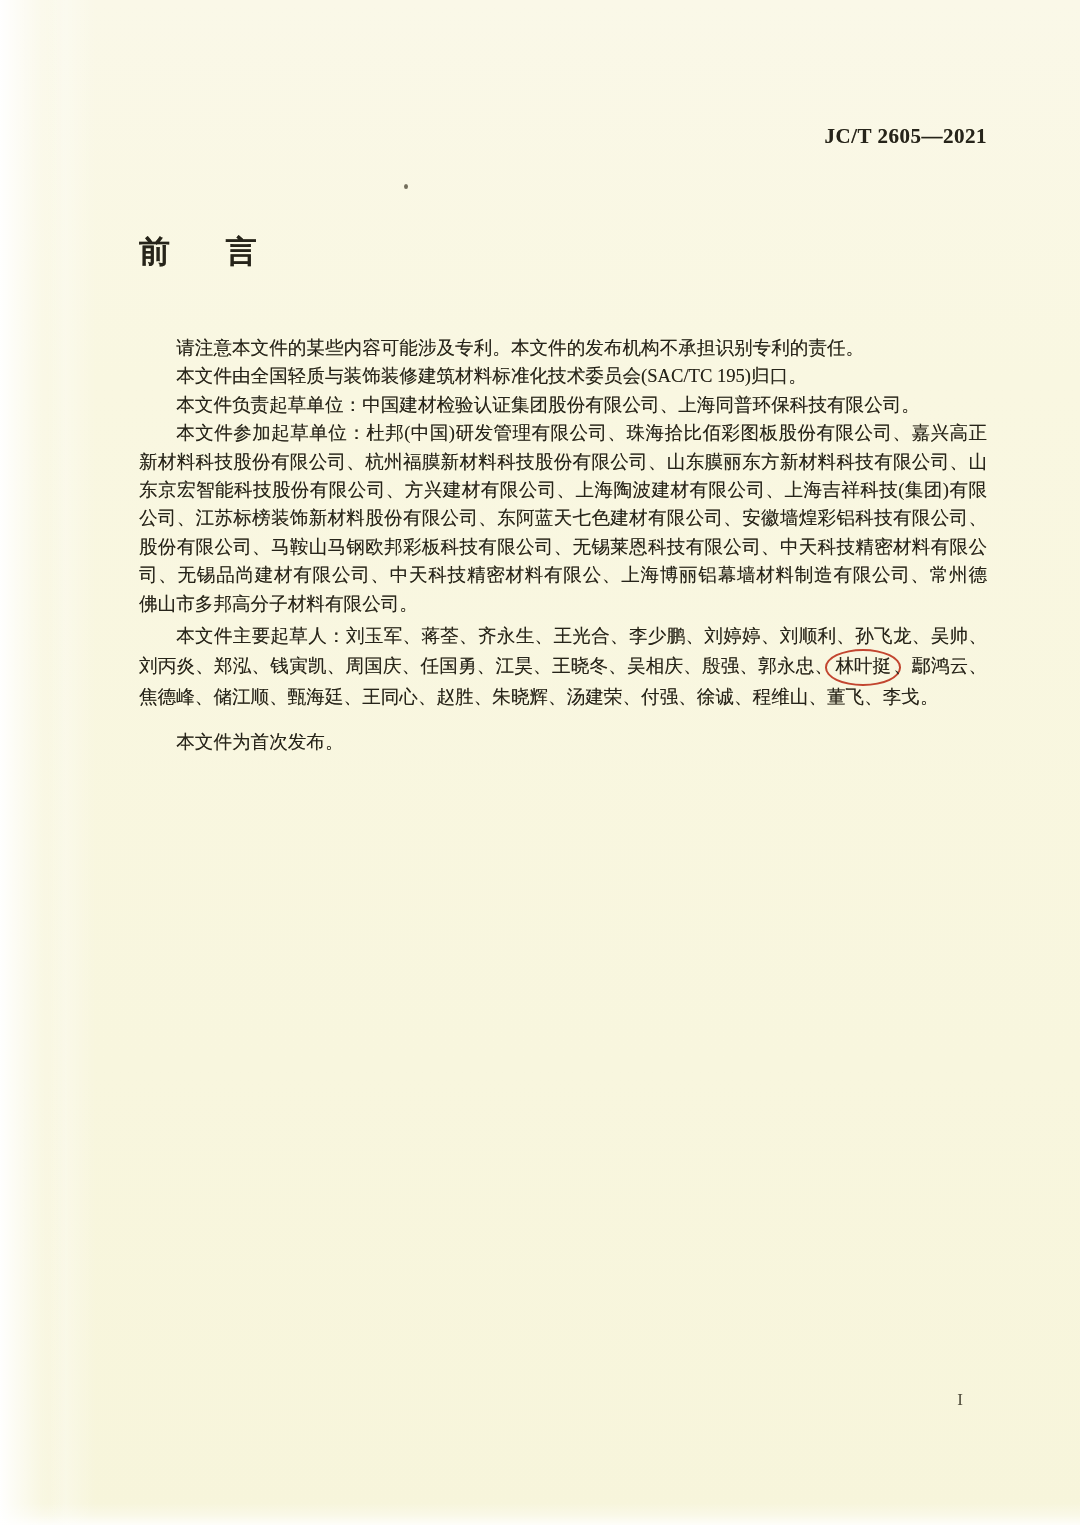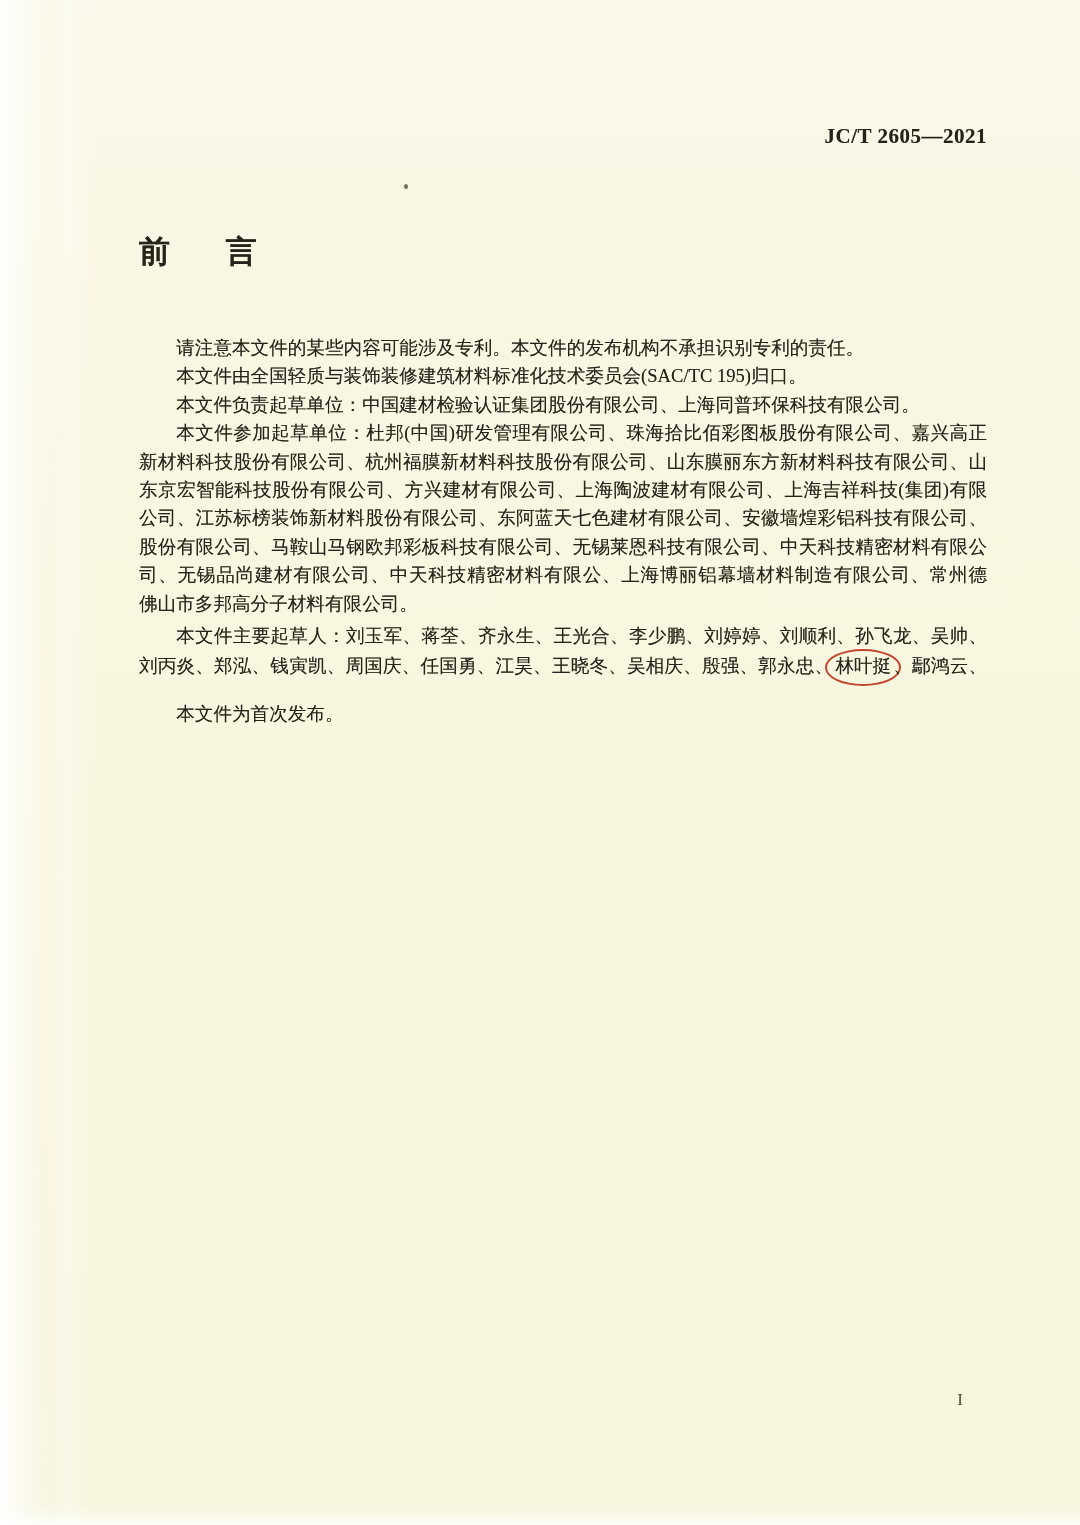--- a/index.html
+++ b/index.html
@@ -107,18 +107,19 @@
       <div class="line indent"><span>本文件负责起草单位：中国建材检验认证集团股份有限公司、上海同普环保科技有限公司。</span></div>
       <div class="line indent full"><span>本文件参加起草单位：杜邦(中国)研发管理有限公司、珠海拾比佰彩图板股份有限公司、嘉兴高正</span></div>
       <div class="line full"><span>新材料科技股份有限公司、杭州福膜新材料科技股份有限公司、山东膜丽东方新材料科技有限公司、山</span></div>
       <div class="line full"><span>东京宏智能科技股份有限公司、方兴建材有限公司、上海陶波建材有限公司、上海吉祥科技(集团)有限</span></div>
       <div class="line full"><span>公司、江苏标榜装饰新材料股份有限公司、东阿蓝天七色建材有限公司、安徽墙煌彩铝科技有限公司、</span></div>
       <div class="line full"><span>股份有限公司、马鞍山马钢欧邦彩板科技有限公司、无锡莱恩科技有限公司、中天科技精密材料有限公</span></div>
       <div class="line full"><span>司、无锡品尚建材有限公司、中天科技精密材料有限公、上海博丽铝幕墙材料制造有限公司、常州德</span></div>
       <div class="line"><span>佛山市多邦高分子材料有限公司。</span></div>
       <div class="line indent full" style="margin-top: 4px;"><span>本文件主要起草人：刘玉军、蒋荃、齐永生、王光合、李少鹏、刘婷婷、刘顺利、孙飞龙、吴帅、</span></div>
       <div class="line full"><span>刘丙炎、郑泓、钱寅凯、周国庆、任国勇、江昊、王晓冬、吴相庆、殷强、郭永忠、</span><span class="circled" style="border-color: rgb(194, 69, 47);">林叶挺</span><span>、鄢鸿云、</span></div>
+      <div class="line"><span>焦德峰、储江顺、甄海廷、王同心、赵胜、朱晓辉、汤建荣、付强、徐诚、程维山、董飞、李戈。</span></div>
       <div class="line indent" style="margin-top: 17px;"><span>本文件为首次发布。</span></div>
     </div>
 
   <div class="page-number">I</div>
 
 </div>
 
 </body></html>

